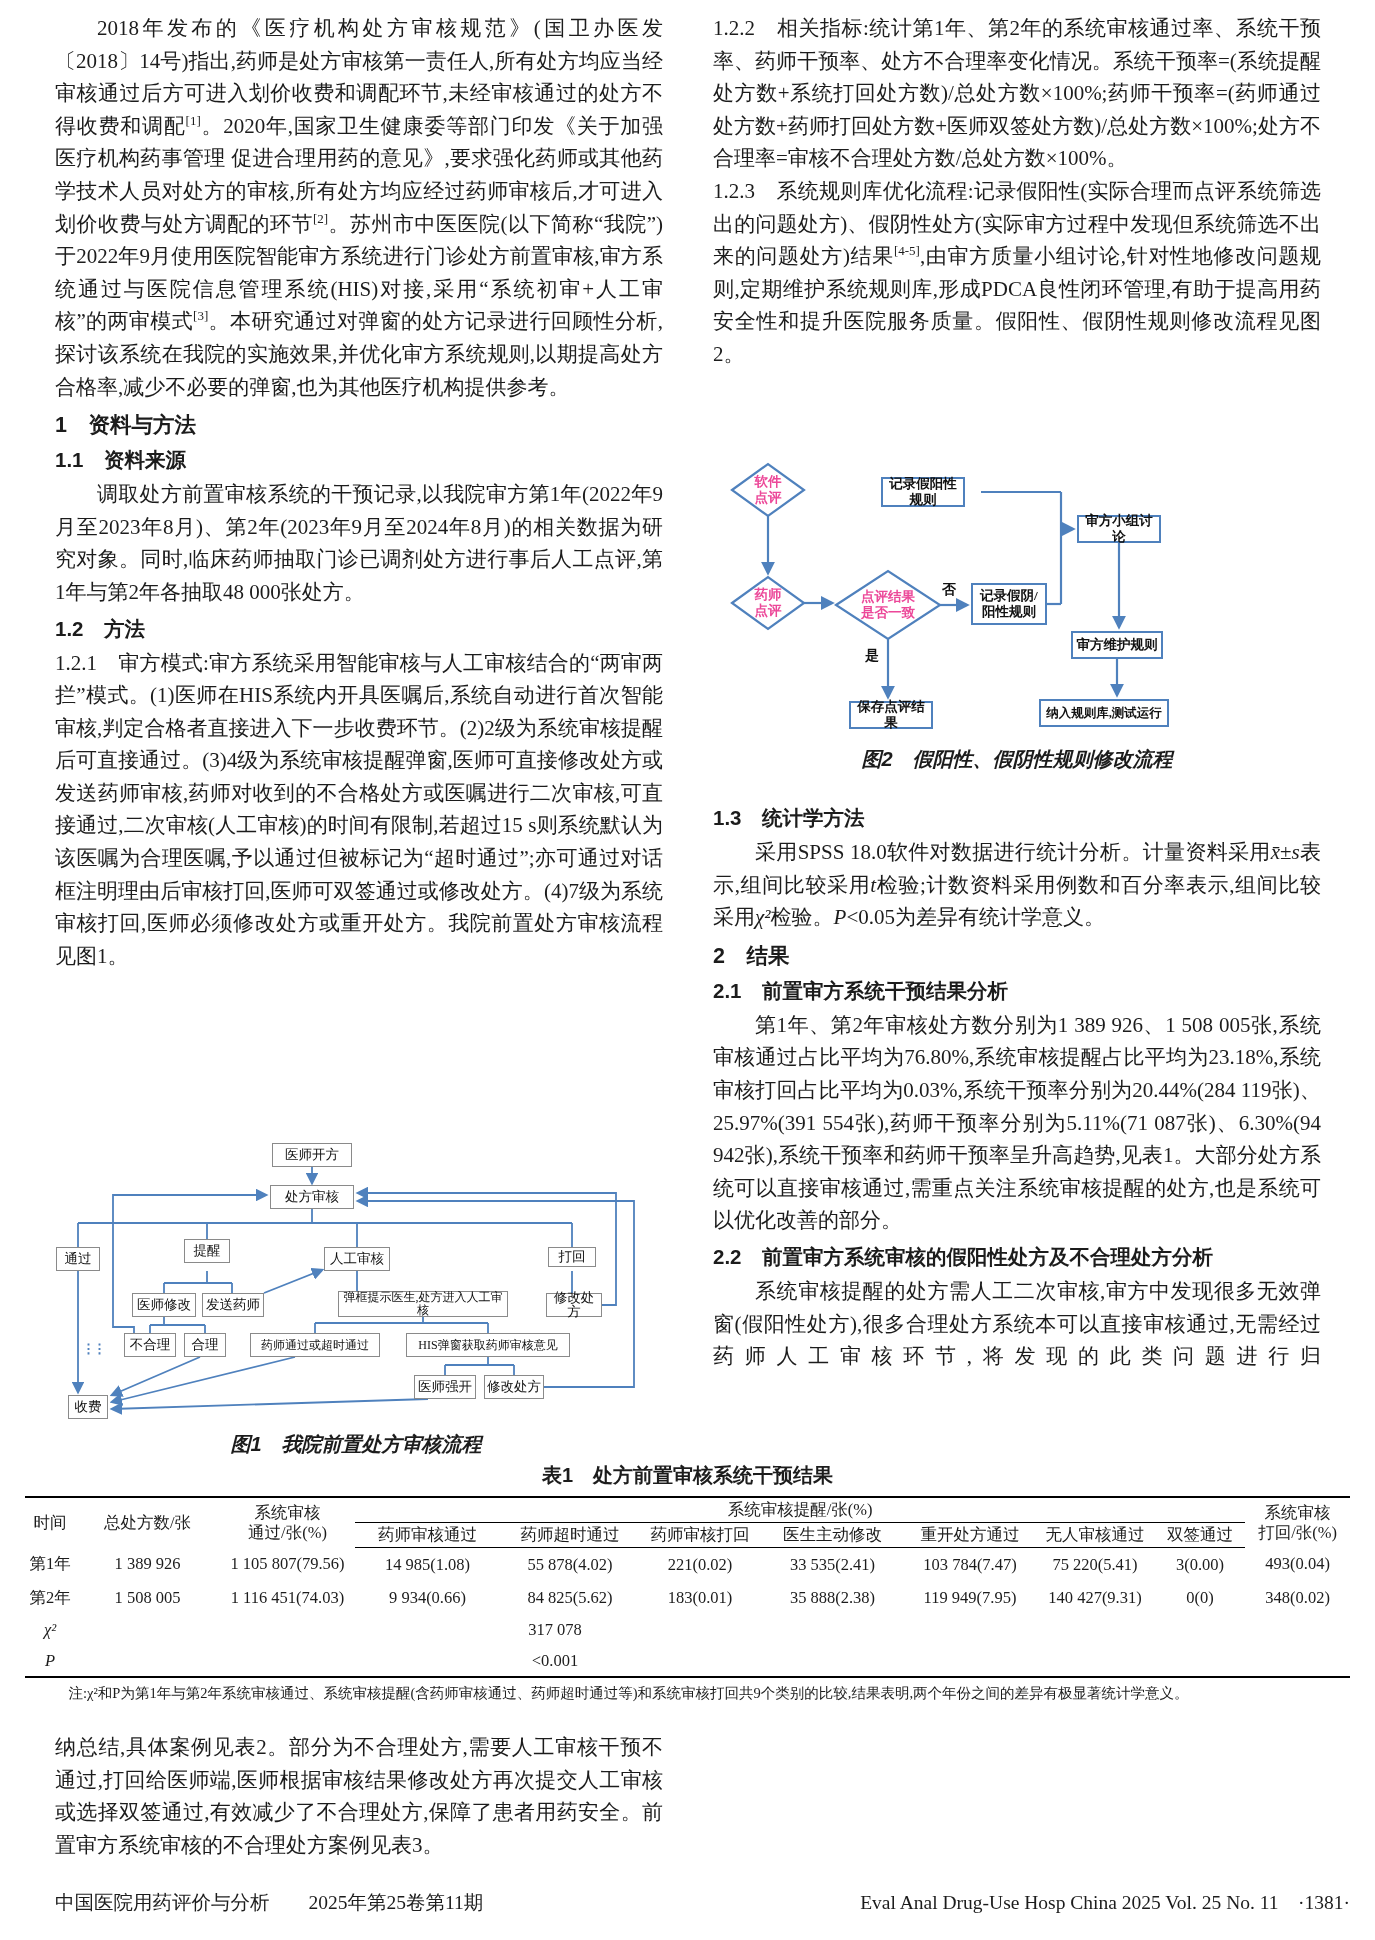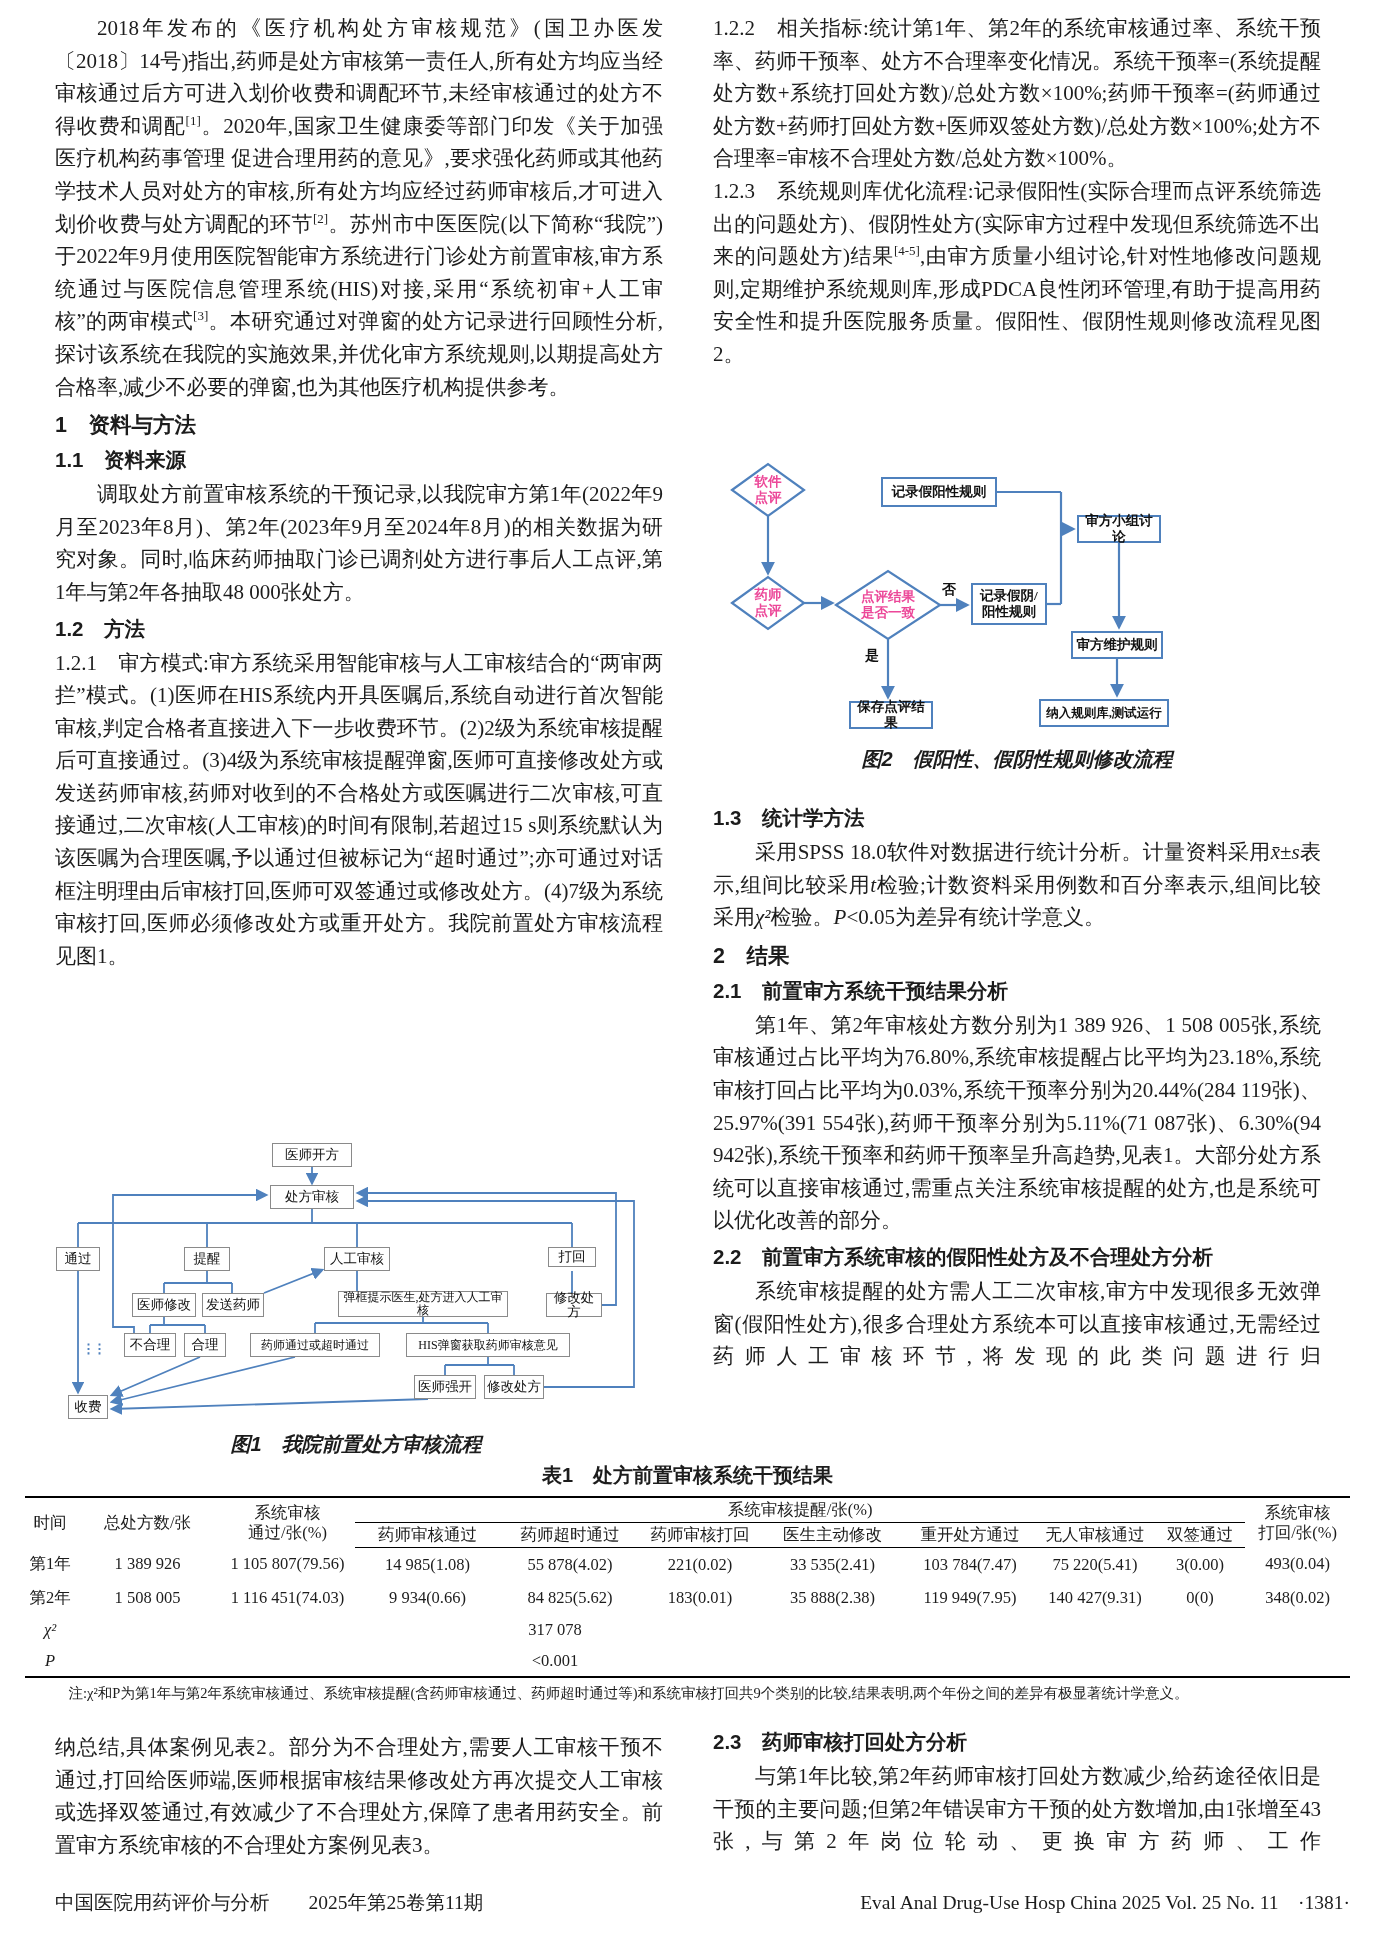--- a/index.html
+++ b/index.html
@@ -105,21 +105,21 @@
           <polyline points="552,162 566,162 566,50 308,50" marker-end="url(#ar1)"></polyline>
           <polyline points="494,244 584,244 584,58 308,58" marker-end="url(#ar1)"></polyline>
           <path d="M150,214 L62,252" marker-end="url(#ar1)"></path>
           <path d="M245,214 L62,259" marker-end="url(#ar1)"></path>
           <path d="M378,256 L62,266" marker-end="url(#ar1)"></path>
         </g>
       </svg>
       <div class="f1n" style="left:222px;top:0;width:80px;height:24px;">医师开方</div>
       <div class="f1n" style="left:220px;top:42px;width:84px;height:24px;">处方审核</div>
       <div class="f1n" style="left:6px;top:104px;width:44px;height:24px;">通过</div>
-      <div class="f1n" style="left:134px;top:104px;width:46px;height:24px;">提醒</div>
+      <div class="f1n" style="left:134px;top:96px;width:46px;height:24px;">提醒</div>
       <div class="f1n" style="left:274px;top:104px;width:66px;height:24px;">人工审核</div>
       <div class="f1n" style="left:498px;top:104px;width:48px;height:20px;">打回</div>
       <div class="f1n" style="left:82px;top:150px;width:64px;height:24px;">医师修改</div>
       <div class="f1n" style="left:152px;top:150px;width:62px;height:24px;">发送药师</div>
       <div class="f1n sm" style="left:288px;top:148px;width:170px;height:26px;">弹框提示医生,处方进入人工审核</div>
       <div class="f1n" style="left:496px;top:150px;width:56px;height:24px;">修改处方</div>
       <div class="f1n" style="left:74px;top:190px;width:52px;height:24px;">不合理</div>
       <div class="f1n" style="left:134px;top:190px;width:42px;height:24px;">合理</div>
       <div class="f1n sm" style="left:200px;top:190px;width:130px;height:24px;">药师通过或超时通过</div>
       <div class="f1n sm" style="left:356px;top:190px;width:164px;height:24px;">HIS弹窗获取药师审核意见</div>
@@ -161,21 +161,21 @@
           <polygon points="19,148 55,122 91,148 55,174"></polygon>
           <polygon points="123,150 175,116 227,150 175,184"></polygon>
         </g>
       </svg>
       <div class="f2d" style="left:20px;top:17px;width:70px;height:36px;">软件
 点评</div>
       <div class="f2d" style="left:20px;top:130px;width:70px;height:36px;">药师
 点评</div>
       <div class="f2d" style="left:127px;top:124px;width:96px;height:52px;">点评结果
 是否一致</div>
-      <div class="f2n" style="left:168px;top:22px;width:116px;height:30px;">记录假阳性规则</div>
+      <div class="f2n" style="left:168px;top:22px;width:84px;height:30px;">记录假阳性规则</div>
       <div class="f2n" style="left:258px;top:128px;width:76px;height:42px;">记录假阴/
 阳性规则</div>
       <div class="f2n" style="left:364px;top:60px;width:84px;height:28px;">审方小组讨论</div>
       <div class="f2n" style="left:358px;top:176px;width:92px;height:28px;">审方维护规则</div>
       <div class="f2n" style="left:326px;top:244px;width:130px;height:28px;font-size:12.5px;">纳入规则库,测试运行</div>
       <div class="f2n" style="left:136px;top:246px;width:84px;height:28px;">保存点评结果</div>
       <div class="f2lab" style="left:229px;top:126px;">否</div>
       <div class="f2lab" style="left:152px;top:192px;">是</div>
     </div>
     <div class="figcap">图2　假阳性、假阴性规则修改流程</div>
@@ -265,21 +265,17 @@
           <td colspan="3"></td>
         </tr>
       </tbody>
     </table>
     <div class="tbl-note">注:χ²和P为第1年与第2年系统审核通过、系统审核提醒(含药师审核通过、药师超时通过等)和系统审核打回共9个类别的比较,结果表明,两个年份之间的差异有极显著统计学意义。</div>
   </div>
 
   <div class="col" style="left:55px;top:1731px;">
     <p class="para">纳总结,具体案例见表2。部分为不合理处方,需要人工审核干预不通过,打回给医师端,医师根据审核结果修改处方再次提交人工审核或选择双签通过,有效减少了不合理处方,保障了患者用药安全。前置审方系统审核的不合理处方案例见表3。</p>
   </div>
-  <div class="col" style="left:713px;top:1722px;">
-    <div class="h-sub">2.3　药师审核打回处方分析</div>
-    <p class="para ind cont">与第1年比较,第2年药师审核打回处方数减少,给药途径依旧是干预的主要问题;但第2年错误审方干预的处方数增加,由1张增至43张,与第2年岗位轮动、更换审方药师、工作</p>
-  </div>
 
   <div class="foot" style="left:55px;">中国医院用药评价与分析　　2025年第25卷第11期</div>
   <div class="foot" style="left:713px;width:637px;text-align:right;">Eval Anal Drug-Use Hosp China 2025 Vol. 25 No. 11　·1381·</div>
 
 </div>
 
 </body></html>

